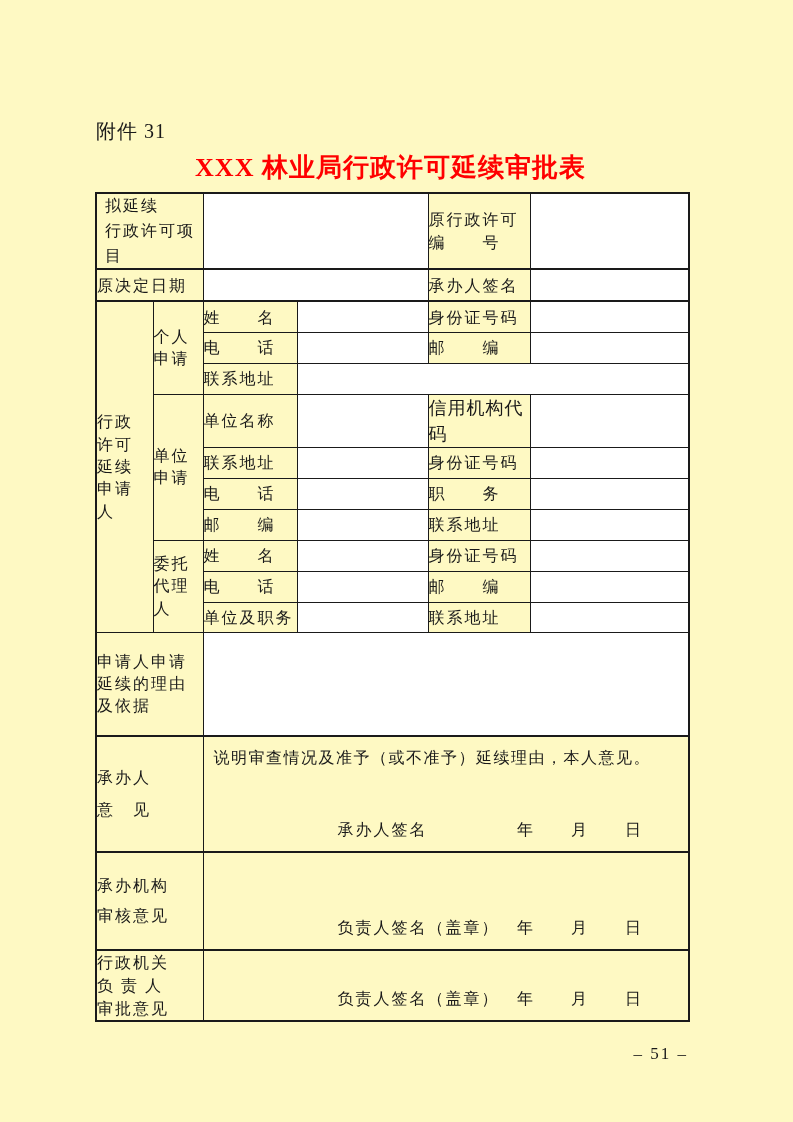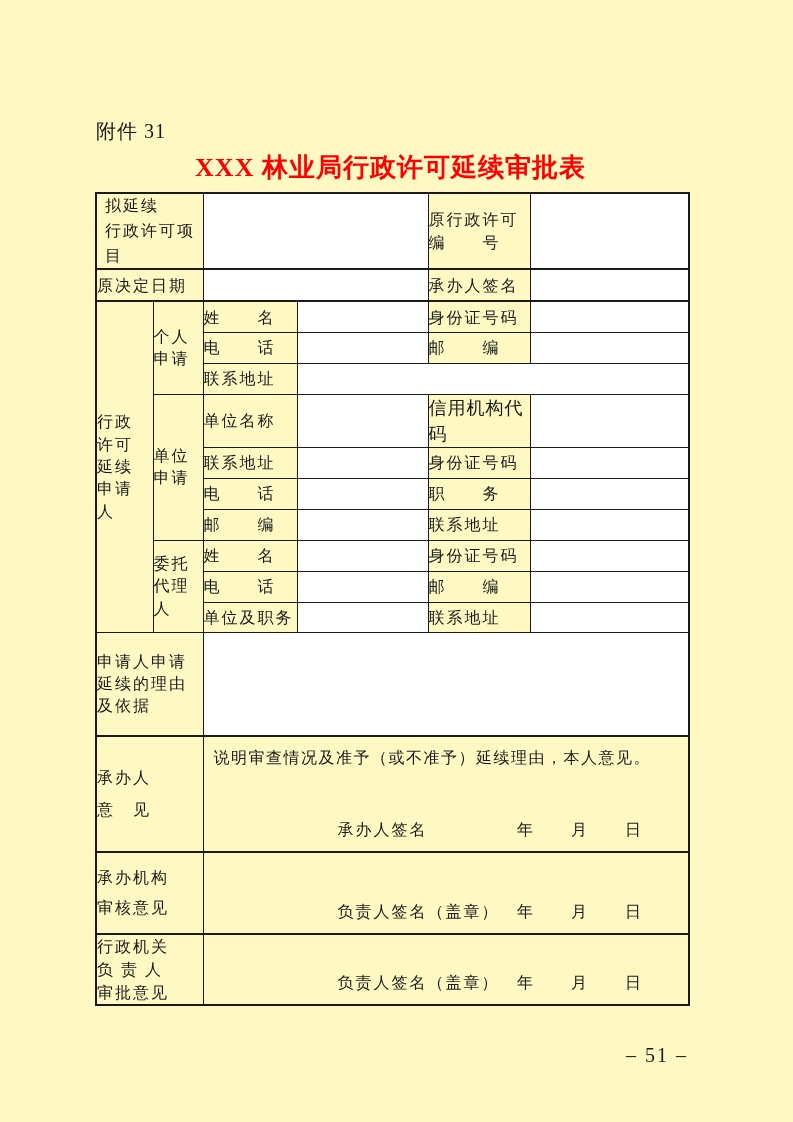--- a/index.html
+++ b/index.html
@@ -56,21 +56,21 @@
   .sig-row {
     position: absolute; bottom: 10px; left: 110px; right: 45px;
     display: flex; justify-content: space-between; align-items: flex-end;
     letter-spacing: 2px;
     margin-left: 24px;
   }
 
   .page-number {
     position: absolute; top: 1044px; left: 0; width: 688px;
     text-align: right;
-    font-size: 20px; letter-spacing: 2px;
+    font-size: 17px; letter-spacing: 2px;
   }
 </style>
 </head>
 <body>
 
 <div class="page">
 
   <div class="attachment">附件 31</div>
   <div class="doc-title" style="color: rgb(255, 0, 0);">XXX 林业局行政许可延续审批表</div>
 
@@ -186,21 +186,21 @@
 意　见</td>
       <td colspan="4" class="content-cell">
         <div class="note">说明审查情况及准予（或不准予）延续理由，本人意见。</div>
         <div class="sig-row">
           <span>承办人签名</span>
           <span>年　　月　　日</span>
         </div>
       </td>
     </tr>
 
-    <tr class="thick-b" style="height:82px">
+    <tr class="thick-b" style="height:98px">
       <td colspan="2" class="lbl wide-lines2">承办机构
 审核意见</td>
       <td colspan="4" class="content-cell">
         <div class="sig-row">
           <span>负责人签名（盖章）</span>
           <span>年　　月　　日</span>
         </div>
       </td>
     </tr>
 

